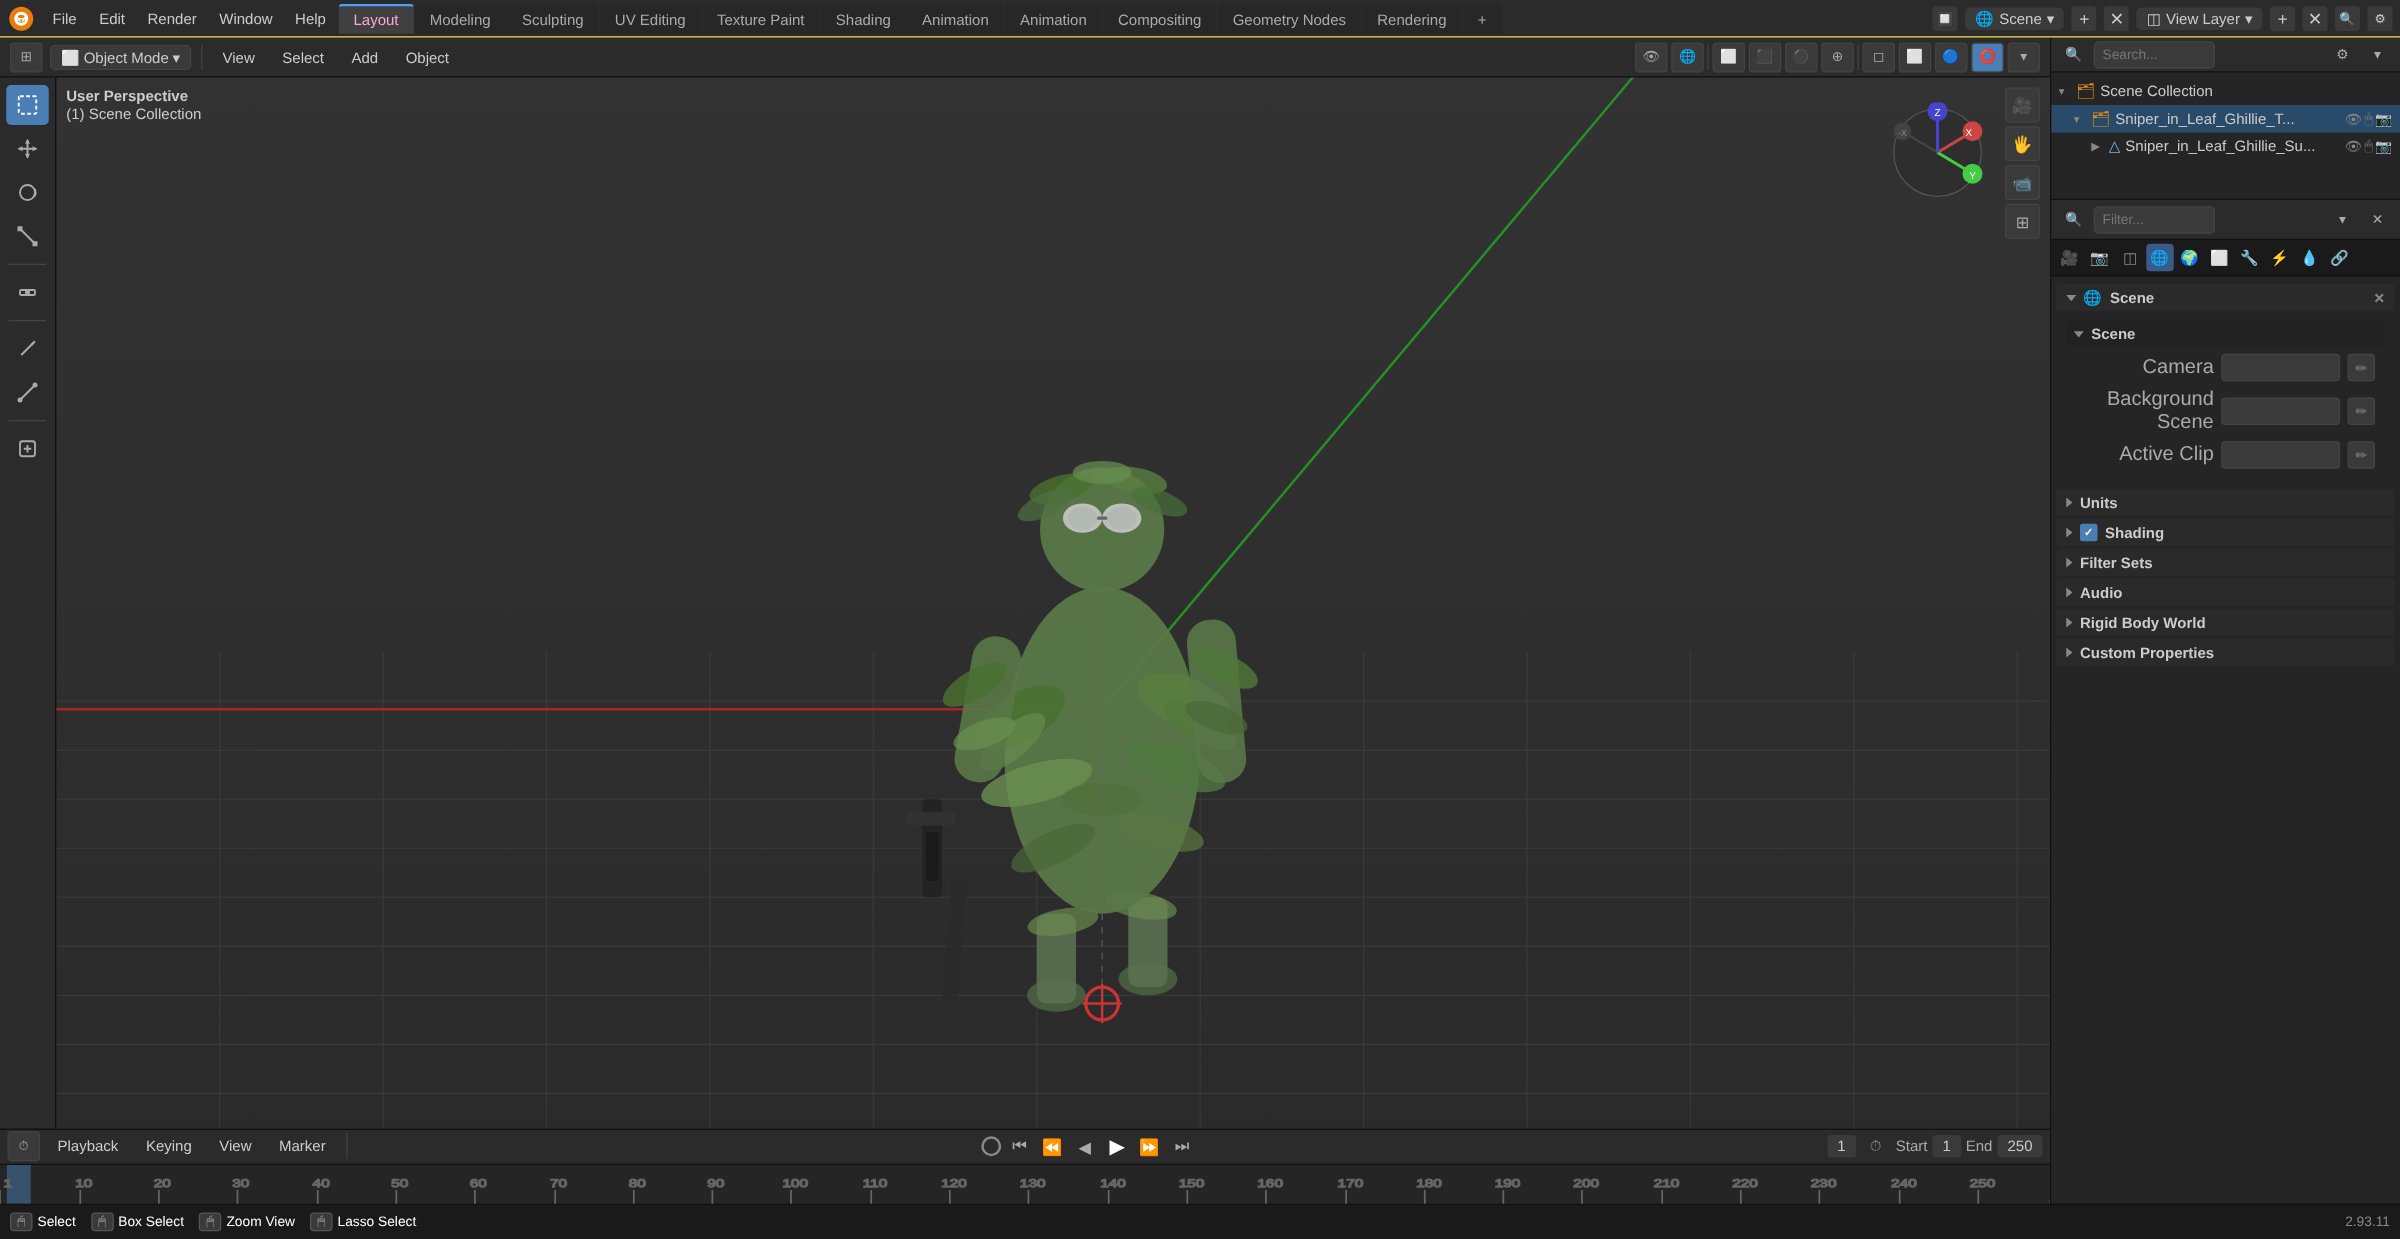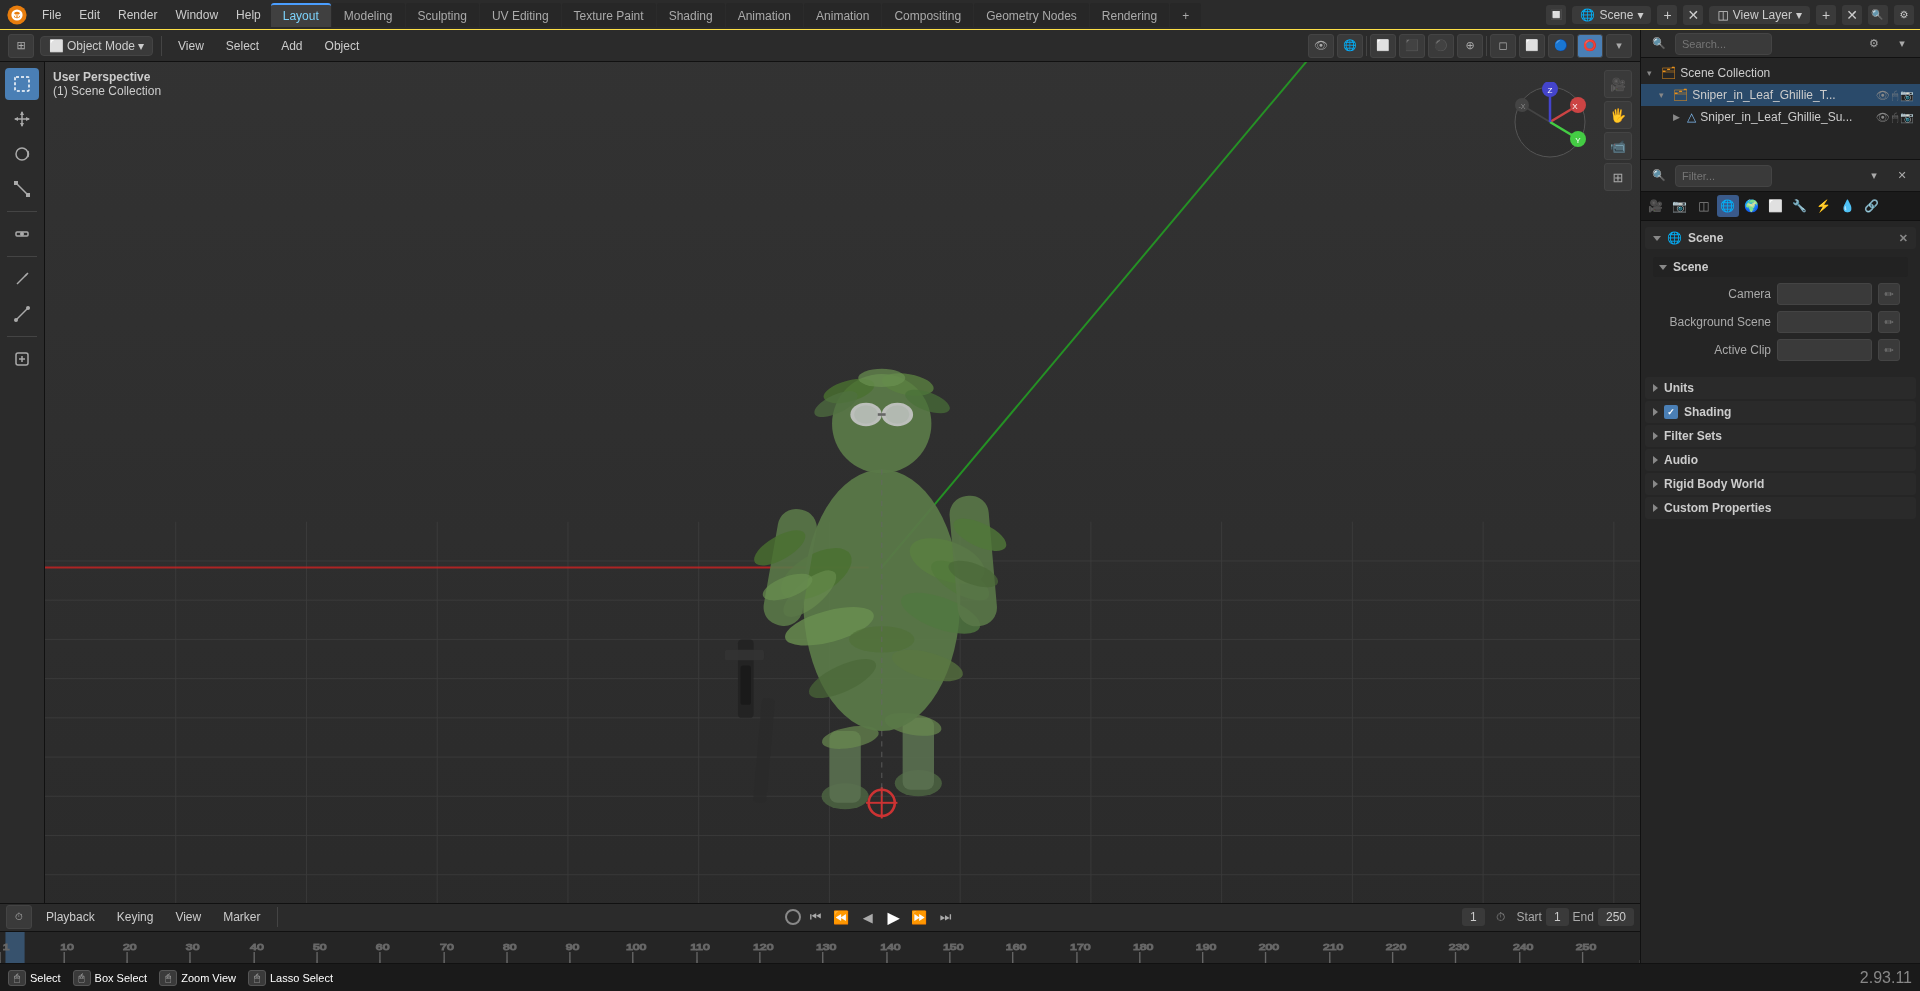--- a/index.html
+++ b/index.html
@@ -50,21 +50,21 @@
       padding: 4px 12px;
       background: #272727;
       border-radius: 3px 3px 0 0;
       cursor: pointer;
       color: #aaa;
       font-size: 12px;
       border-top: 2px solid transparent;
     }
     .workspace-tab.active {
       background: #404040;
-      color: #7dd3fc;
+      color: #f9a8d4;
       border-top: 2px solid #4a9eff;
       text-align: right;
     }
     .top-right-area {
       display: flex;
       align-items: center;
       gap: 6px;
     }
     .scene-selector, .view-layer-selector {
       display: flex;
@@ -263,21 +263,21 @@
       gap: 6px;
     }
     .prop-row {
       display: flex;
       align-items: center;
       gap: 6px;
     }
     .prop-label {
       width: 110px;
       color: #aaa;
-      font-size: 12px;
+      font-size: 16px;
       text-align: right;
     }
     .prop-field {
       flex: 1;
       background: #3a3a3a;
       border: 1px solid #444;
       border-radius: 3px;
       padding: 2px 6px;
       font-size: 12px;
       color: #ccc;
@@ -1100,17 +1100,17 @@
     </div>
     <div class="status-item">
       <span class="status-key">🖱</span>
       <span class="status-value">Zoom View</span>
     </div>
     <div class="status-item">
       <span class="status-key">🖱</span>
       <span class="status-value">Lasso Select</span>
     </div>
     <div class="status-right">
-      <span style="color:#888;font-size:16px;margin-left:40px;">2.93.11</span>
+      <span style="color:#888;font-size:11px;margin-left:40px;">2.93.11</span>
     </div>
   </div>
 
 </div>
 
 </body></html>

